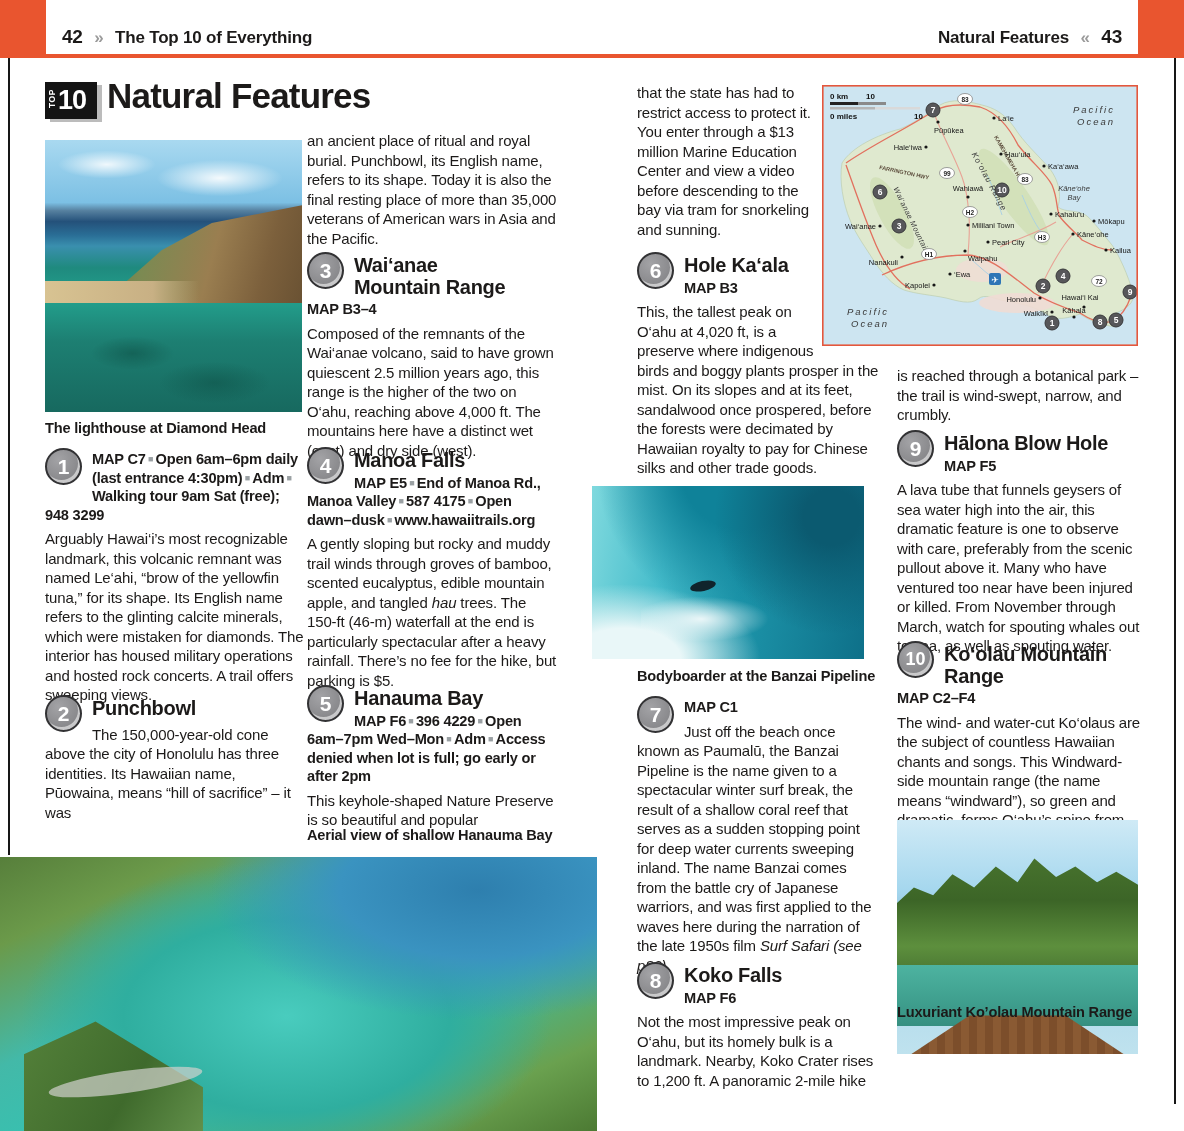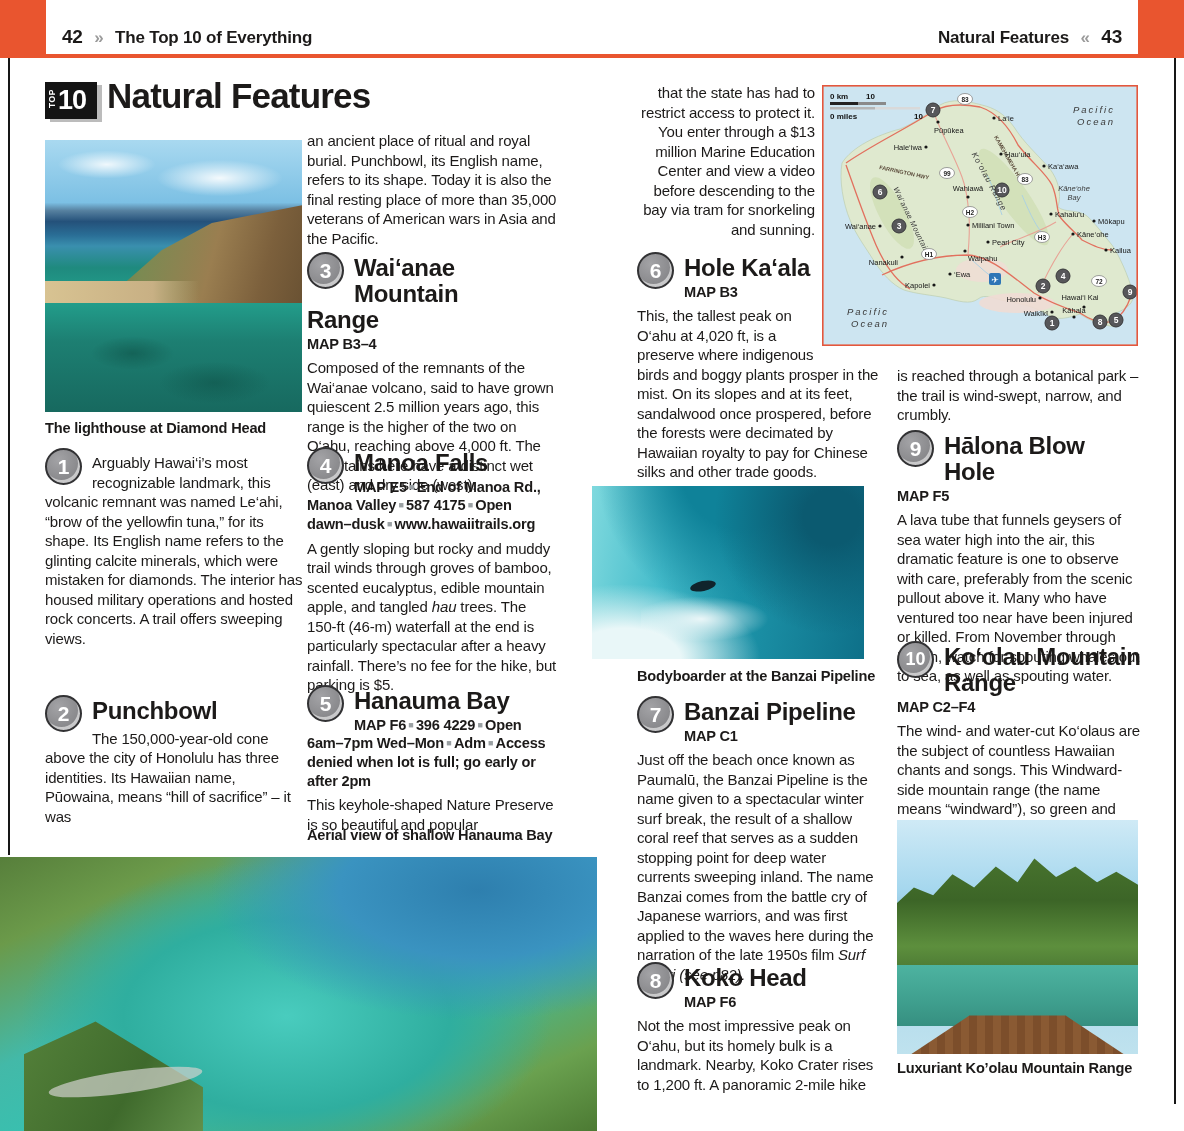--- a/index.html
+++ b/index.html
@@ -20,21 +20,21 @@
   .page-title{position:absolute;left:107px;top:76px;font-size:35px;font-weight:bold;letter-spacing:-0.8px;}
   
   .caption{position:absolute;font-weight:bold;font-size:14.6px;letter-spacing:-0.2px;}
   .intro{position:absolute;font-size:15px;line-height:1.30;letter-spacing:-0.15px;}
   .entry{position:absolute;}
   .badge{float:left;width:37px;height:37px;border-radius:50%;box-sizing:border-box;
          background:radial-gradient(circle at 35% 30%,#a3a3a6,#7b7b7e);
          border:2px solid #323234;box-shadow:inset -2px -3px 0 rgba(255,255,255,.55);
          color:#fff;font-size:21px;font-weight:bold;display:flex;align-items:center;justify-content:center;
          margin-right:10px;margin-bottom:3px;}
-  .etitle{margin:0;font-size:24px;font-weight:bold;letter-spacing:-0.3px;line-height:1.08;padding-top:3px;}
+  .etitle{margin:0;font-size:20px;font-weight:bold;letter-spacing:-0.3px;line-height:1.08;padding-top:3px;}
   .einfo{margin:2px 0 0 0;font-weight:bold;font-size:14.6px;line-height:1.27;letter-spacing:-0.2px;}
   .sq{color:#9aa0a3;font-size:9px;vertical-align:2px;}
   .ebody{margin:5px 0 0 0;font-size:15px;line-height:1.30;letter-spacing:-0.15px;}
   .map-spacer{float:right;width:64px;height:54px;}
   
   .photo{position:absolute;overflow:hidden;}
   .ph-layer{position:absolute;}
   
   .mapbox{position:absolute;left:822px;top:85px;width:316px;height:261px;}
   .mapbox svg{display:block;}
@@ -80,20 +80,21 @@
     <div class="ph-layer" style="left:10%;top:64%;width:80%;height:36%;
          background:radial-gradient(60px 24px at 30% 40%, rgba(10,70,60,.45), rgba(10,70,60,0) 70%),
                     radial-gradient(80px 30px at 70% 70%, rgba(10,70,60,.4), rgba(10,70,60,0) 70%);"></div>
   </div>
   <div class="caption" style="left:45px;top:420px;">The lighthouse at Diamond Head</div>
 
   <section class="entry" style="left:45px;top:448px;width:259px;">
     <div class="badge">
         <span>1</span>
       </div>
+    <p class="einfo">MAP C7<span class="sq"> ■ </span>Open 6am–6pm daily (last entrance 4:30pm)<span class="sq"> ■ </span>Adm<span class="sq"> ■ </span>Walking tour 9am Sat (free); 948 3299</p>
     <p class="ebody">Arguably Hawai‘i’s most recognizable landmark, this volcanic remnant was named Le‘ahi, “brow of the yellowfin tuna,” for its shape. Its English name refers to the glinting calcite minerals, which were mistaken for diamonds. The interior has housed military operations and hosted rock concerts. A trail offers sweeping views.</p>
   </section>
 
   <section class="entry" style="left:45px;top:695px;width:259px;">
     <div class="badge">
         <span>2</span>
       </div>
     <h3 class="etitle">Punchbowl</h3>
     <p class="ebody">The 150,000-year-old cone above the city of Honolulu has three identities. Its Hawaiian name, Pūowaina, means “hill of sacrifice” – it was</p>
   </section>
@@ -122,21 +123,21 @@
     <div class="badge">
         <span>5</span>
       </div>
     <h3 class="etitle">Hanauma Bay</h3>
     <p class="einfo">MAP F6<span class="sq"> ■ </span>396 4229<span class="sq"> ■ </span>Open 6am–7pm Wed–Mon<span class="sq"> ■ </span>Adm<span class="sq"> ■ </span>Access denied when lot is full; go early or after 2pm</p>
     <p class="ebody">This keyhole-shaped Nature Preserve is so beautiful and popular</p>
   </section>
 
   <div class="caption" style="left:307px;top:827px;">Aerial view of shallow Hanauma Bay</div>
 
-  <p class="intro" style="left:637px;top:83px;width:178px;margin:0;text-align:right;">that the state has had to restrict access to protect it. You enter through a $13 million Marine Education Center and view a video before descending to the bay via tram for snorkeling and sunning.</p>
+  <p class="intro" style="left:637px;top:83px;width:178px;margin:0;">that the state has had to restrict access to protect it. You enter through a $13 million Marine Education Center and view a video before descending to the bay via tram for snorkeling and sunning.</p>
 
   <section class="entry" style="left:637px;top:252px;width:242px;">
     <div class="badge">
         <span>6</span>
       </div>
     <h3 class="etitle">Hole Ka‘ala</h3>
     <p class="einfo">MAP B3</p>
     <p class="ebody"><span class="map-spacer"></span><span>This, the tallest peak on O‘ahu at 4,020 ft, is a preserve where indigenous birds and boggy plants prosper in the mist. On its slopes and at its feet, sandal­wood once prospered, before the forests were decimated by Hawaiian royalty to pay for Chinese silks and other trade goods.</span></p>
   </section>
 
@@ -149,30 +150,29 @@
     <div class="ph-layer" style="left:36%;top:55%;width:26px;height:10px;border-radius:50%;background:#10242c;transform:rotate(-12deg);"></div>
     <div class="ph-layer" style="left:18%;top:62%;width:55%;height:30%;
          background:radial-gradient(90px 30px at 40% 50%, rgba(255,255,255,.85), rgba(255,255,255,0) 75%);"></div>
   </div>
   <div class="caption" style="left:637px;top:668px;">Bodyboarder at the Banzai Pipeline</div>
 
   <section class="entry" style="left:637px;top:696px;width:243px;">
     <div class="badge">
         <span>7</span>
       </div>
-    <h3 class="etitle">Banzai Pipeline</h3>
     <p class="einfo">MAP C1</p>
     <p class="ebody"><span>Just off the beach once known as Paumalū, the Banzai Pipeline is the name given to a spectacular winter surf break, the result of a shallow coral reef that serves as a sudden stopping point for deep water currents sweeping inland. The name Banzai comes from the battle cry of Japanese warriors, and was first applied to the waves here during the narration of the late 1950s film </span><i>Surf Safari (see p82).</i><span></span></p>
   </section>
 
   <section class="entry" style="left:637px;top:962px;width:243px;">
     <div class="badge">
         <span>8</span>
       </div>
-    <h3 class="etitle">Koko Head</h3>
+    <h3 class="etitle">Koko Falls</h3>
     <p class="einfo">MAP F6</p>
     <p class="ebody">Not the most impressive peak on O‘ahu, but its homely bulk is a landmark. Nearby, Koko Crater rises to 1,200 ft. A panoramic 2-mile hike</p>
   </section>
 
   <div class="mapbox">
     <svg width="316" height="261" viewBox="0 0 316 261">
       <rect x="0" y="0" width="316" height="261" fill="#cde5f1"></rect>
 
       <path fill="#dfe9cf" stroke="#b9c9a8" stroke-width="0.6" d="M20,78 C30,62 55,50 78,44 C92,38 104,30 118,20 C130,13 145,16 160,20 C172,23 182,28 192,42
            C202,58 216,70 228,84 C236,95 240,108 236,122 C243,128 256,124 265,131 C272,137 280,148 290,160
@@ -421,21 +421,21 @@
        background:linear-gradient(180deg,#cfeaf6 0%,#a5d7ee 30%,#9fd0e8 34%,#bfe2ee 100%);">
     <div class="ph-layer" style="left:0;top:12%;width:100%;height:56%;
          background:linear-gradient(180deg,#4a762f 0%,#3c6527 40%,#5d8f3d 75%,#467231 100%);
          clip-path:polygon(0 42%,7% 30%,15% 36%,23% 20%,32% 30%,41% 14%,50% 26%,57% 8%,66% 22%,74% 14%,83% 26%,91% 18%,100% 28%,100% 100%,0 100%);"></div>
     <div class="ph-layer" style="left:0;top:62%;width:100%;height:26%;
          background:linear-gradient(180deg,#4db3a0 0%,#3f9f8e 60%,#368f80 100%);"></div>
     <div class="ph-layer" style="left:0;top:80%;width:100%;height:20%;
          background:repeating-linear-gradient(90deg,#8a5a33 0 8px,#7c4e2b 8px 16px);
          clip-path:polygon(6% 100%,94% 100%,70% 18%,30% 18%);"></div>
   </div>
-  <div class="caption" style="left:897px;top:1060px;">Luxuriant Ko’olau Mountain Range</div>
+  <div class="caption" style="left:897px;top:1004px;">Luxuriant Ko’olau Mountain Range</div>
 
   <div class="photo" style="left:0;top:857px;width:597px;height:274px;
        background:
          radial-gradient(430px 210px at 80% 12%, #2e7fae 0%, #3a93c0 32%, rgba(58,147,192,0) 62%),
          radial-gradient(340px 200px at 48% 58%, #49ccbe 0%, #2fae9f 48%, rgba(47,174,159,0) 78%),
          radial-gradient(150px 80px at 60% 40%, rgba(22,110,96,.55), rgba(22,110,96,0) 75%),
          radial-gradient(120px 60px at 35% 62%, rgba(22,110,96,.5), rgba(22,110,96,0) 75%),
          radial-gradient(260px 120px at 68% 26%, #d9c08b 0 14%, rgba(217,192,139,0) 42%),
          linear-gradient(155deg,#577f3b 0%,#6b9a4a 16%,#43b9a8 38%,#35c2b2 58%,#6aa14f 84%,#4c7a33 100%);">
     <div class="ph-layer" style="left:4%;top:60%;width:30%;height:40%;

